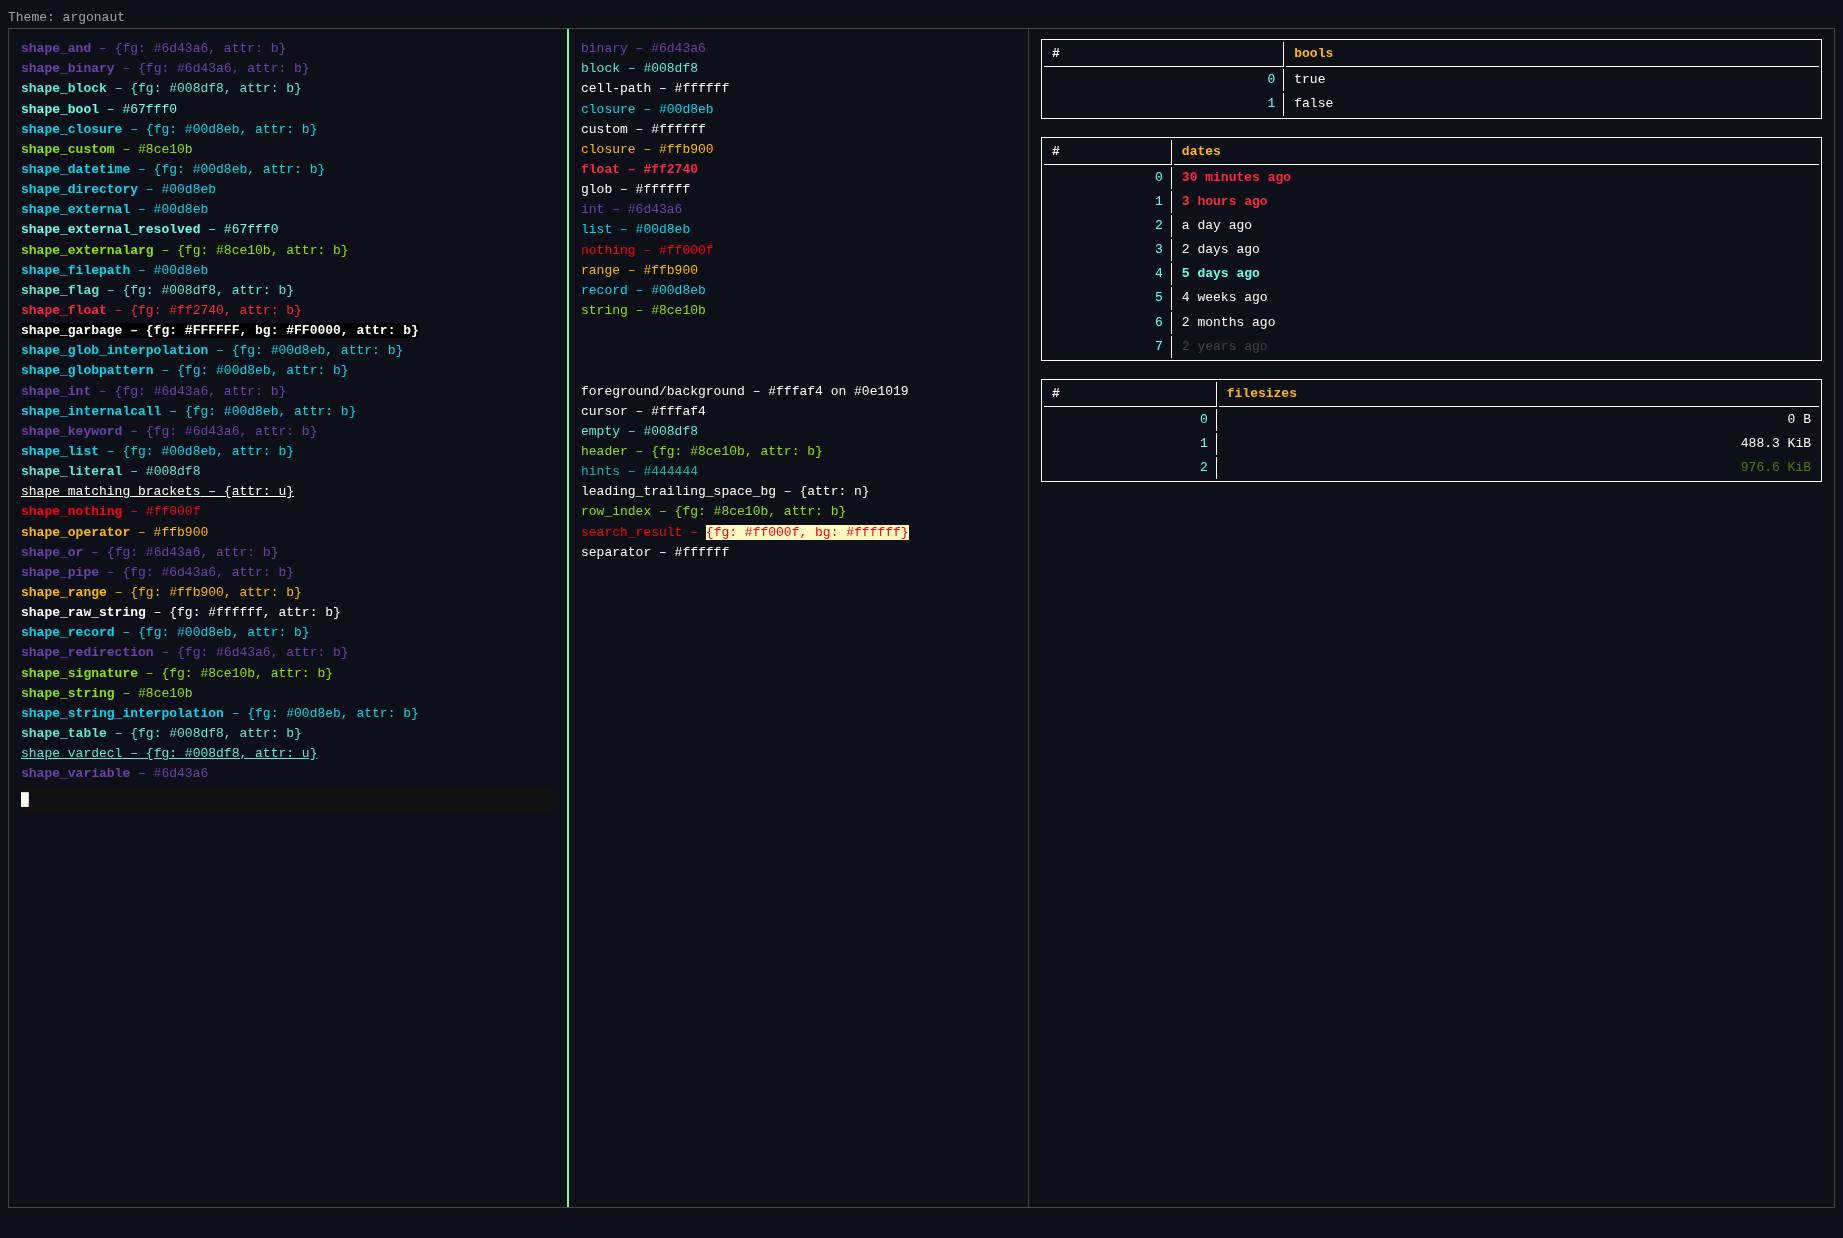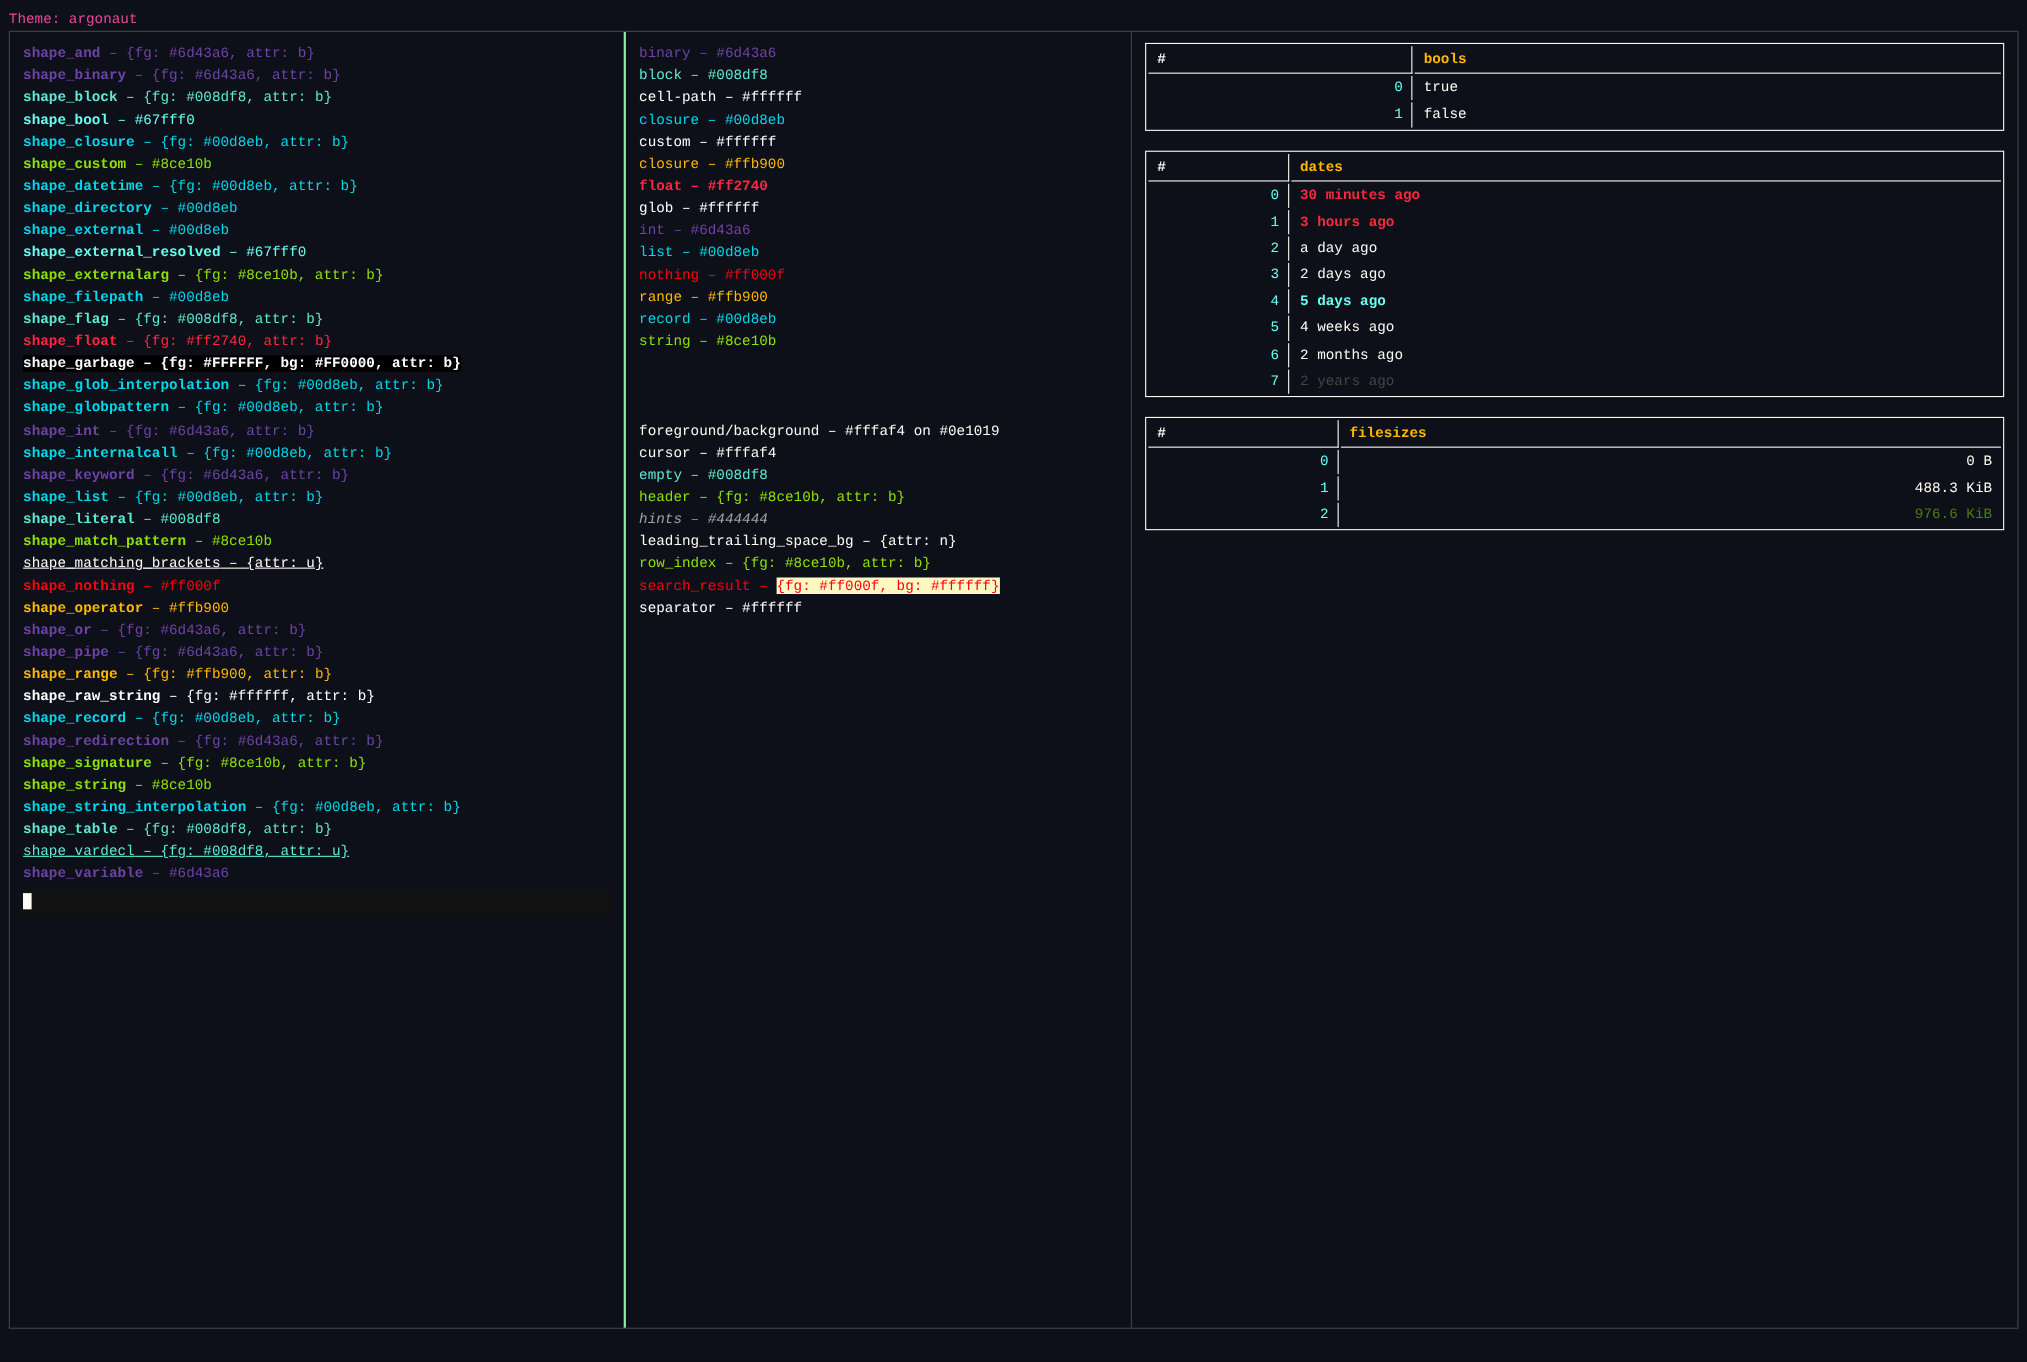--- a/index.html
+++ b/index.html
@@ -5,21 +5,21 @@
     * { box-sizing: border-box; margin: 0; padding: 0; }
     body {
       background: #0e1019;
       color: #fffaf4;
       font-family: 'Courier New', Courier, monospace;
       font-size: 13px;
       line-height: 1.55;
       padding: 8px;
     }
     .theme-header {
-      color: #ec4899;
+      color: #a3a3a3;
       margin-bottom: 6px;
       font-size: 13px;
     }
     .main-container {
       display: flex;
       border: 1px solid #444;
       background: #0e1019;
       min-height: 1180px;
     }
     .col {
@@ -46,21 +46,21 @@
     
     .c-green { color: #67fff0; }
     .c-teal  { color: #00d8eb; }
     .c-purple{ color: #8ce10b; }
     .c-blue  { color: #5eead4; }
     .c-muted { color: #6d43a6; }
     .c-white { color: #ffffff; }
     .c-orange{ color: #ffb900; }
     .c-red   { color: #ff000f; }
     .c-pink  { color: #ff2740; }
-    .c-dim   { color: #a3a3a3; font-style: italic; }
+    .c-dim   { color: #14b8a6; }
     .c-default { color: #fffaf4; font-family: Liberation Mono, monospace; }
     .bold { font-weight: bold; }
     .underline { text-decoration: underline; }
     .highlight-red { background: #000000; color: #FFFFFF; font-weight: bold; display: inline; }
     .highlight-red-bg { background: #fef9c3; color: #ff000f; display: inline; }
 
     
     .panel-table {
       border: 1px solid #fffaf4;
       margin-bottom: 18px;
@@ -130,21 +130,20 @@
     <span class="line"><span class="c-blue bold">shape_flag</span><span class="c-blue"> – {fg: #008df8, attr: b}</span></span>
     <span class="line"><span class="c-pink bold">shape_float</span><span class="c-pink"> – {fg: #ff2740, attr: b}</span></span>
     <span class="line"><span class="highlight-red">shape_garbage – {fg: #FFFFFF, bg: #FF0000, attr: b}</span></span>
     <span class="line"><span class="c-teal bold">shape_glob_interpolation</span><span class="c-teal"> – {fg: #00d8eb, attr: b}</span></span>
     <span class="line"><span class="c-teal bold">shape_globpattern</span><span class="c-teal"> – {fg: #00d8eb, attr: b}</span></span>
     <span class="line"><span class="c-muted bold">shape_int</span><span class="c-muted"> – {fg: #6d43a6, attr: b}</span></span>
     <span class="line"><span class="c-teal bold">shape_internalcall</span><span class="c-teal"> – {fg: #00d8eb, attr: b}</span></span>
     <span class="line"><span class="c-muted bold">shape_keyword</span><span class="c-muted"> – {fg: #6d43a6, attr: b}</span></span>
     <span class="line"><span class="c-teal bold">shape_list</span><span class="c-teal"> – {fg: #00d8eb, attr: b}</span></span>
     <span class="line"><span class="c-blue bold">shape_literal</span><span class="c-blue"> – #008df8</span></span>
-    <span class="line"><span class="c-purple bold">shape_match_pattern</span><span class="c-purple"> – #8ce10b</span></span>
     <span class="line"><span class="c-default underline">shape_matching_brackets</span><span class="c-default underline"> – {attr: u}</span></span>
     <span class="line"><span class="c-red bold">shape_nothing</span><span class="c-red"> – #ff000f</span></span>
     <span class="line"><span class="c-orange bold">shape_operator</span><span class="c-orange"> – #ffb900</span></span>
     <span class="line"><span class="c-muted bold">shape_or</span><span class="c-muted"> – {fg: #6d43a6, attr: b}</span></span>
     <span class="line"><span class="c-muted bold">shape_pipe</span><span class="c-muted"> – {fg: #6d43a6, attr: b}</span></span>
     <span class="line"><span class="c-orange bold">shape_range</span><span class="c-orange"> – {fg: #ffb900, attr: b}</span></span>
     <span class="line"><span class="c-white bold">shape_raw_string</span><span class="c-white"> – {fg: #ffffff, attr: b}</span></span>
     <span class="line"><span class="c-teal bold">shape_record</span><span class="c-teal"> – {fg: #00d8eb, attr: b}</span></span>
     <span class="line"><span class="c-muted bold">shape_redirection</span><span class="c-muted"> – {fg: #6d43a6, attr: b}</span></span>
     <span class="line"><span class="c-purple bold">shape_signature</span><span class="c-purple"> – {fg: #8ce10b, attr: b}</span></span>

